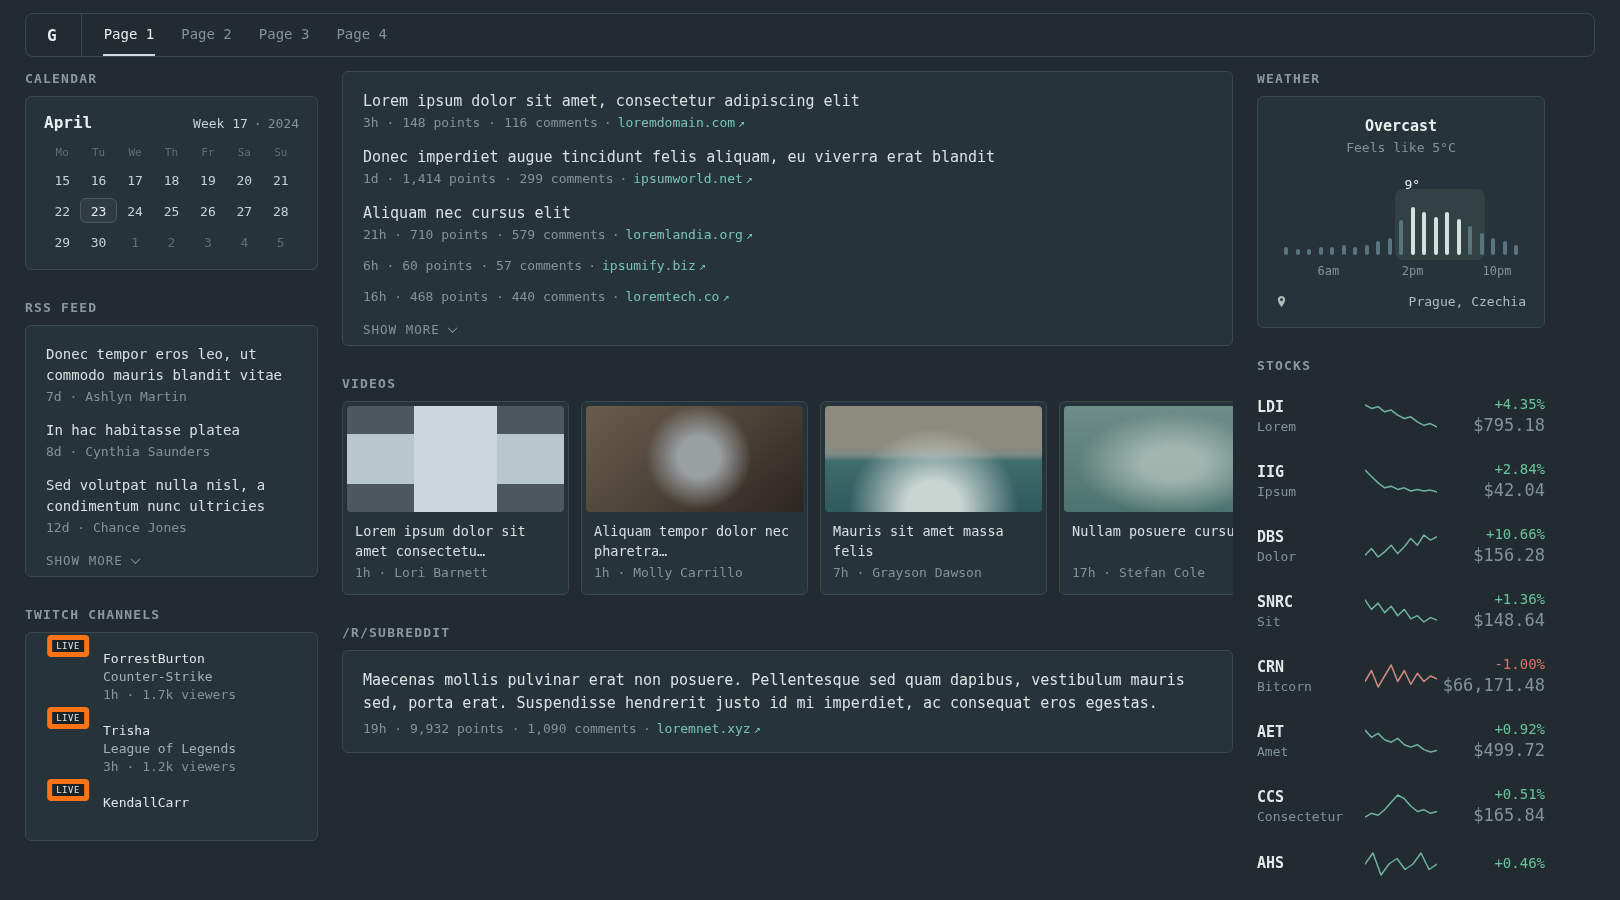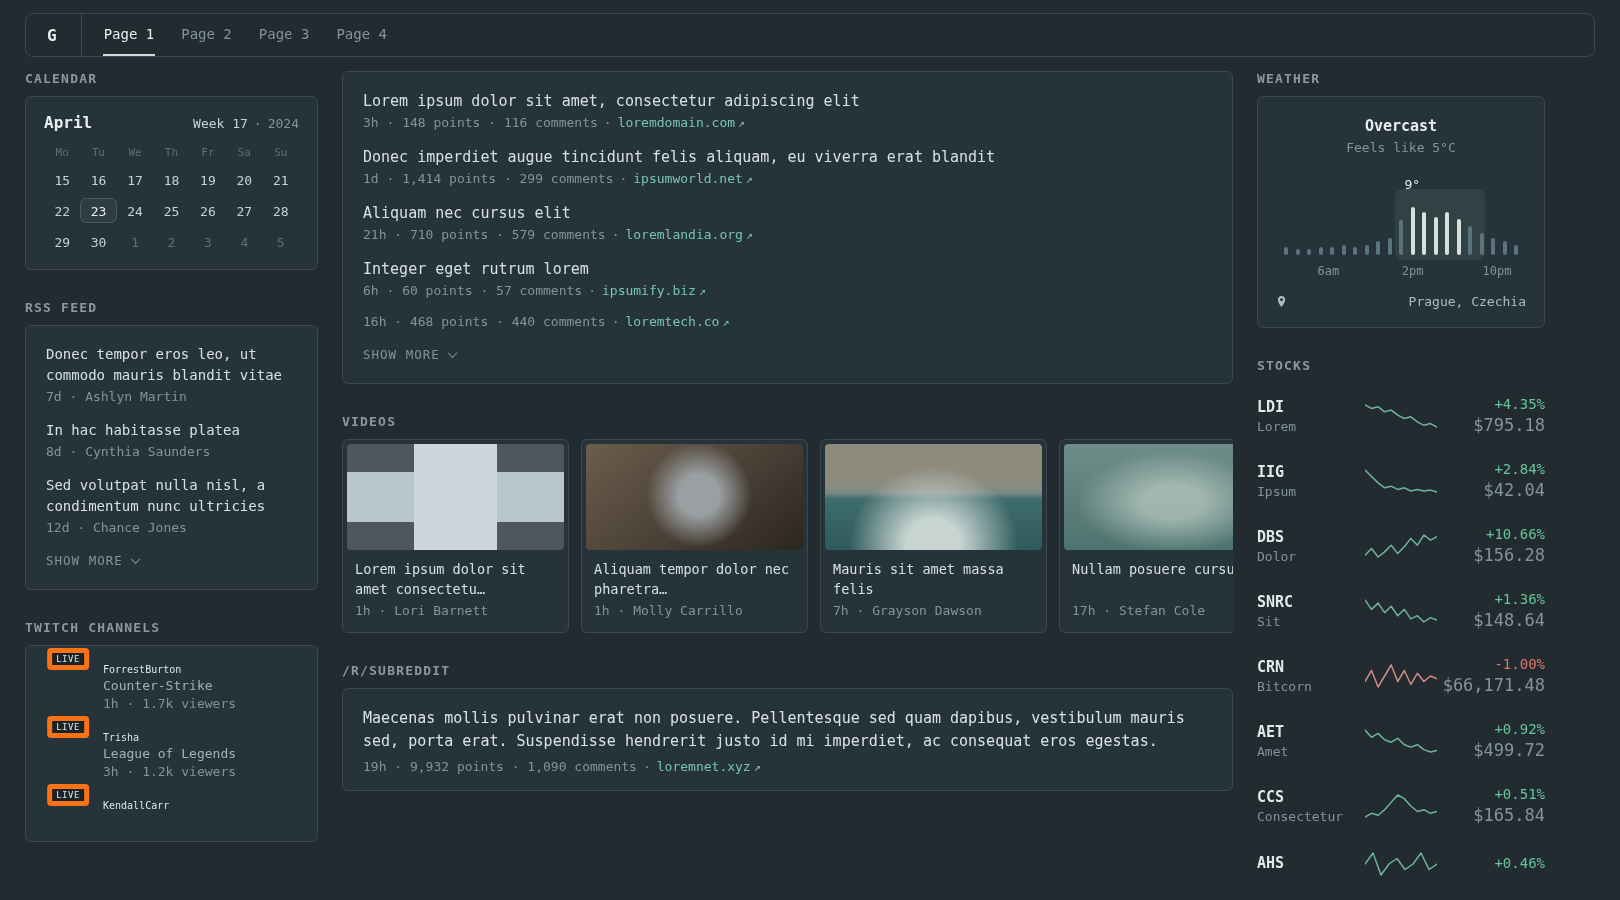--- a/index.html
+++ b/index.html
@@ -43,40 +43,40 @@
   .cal-week .dim{color:var(--muted);}
   .cal-dows,.cal-days{display:grid;grid-template-columns:repeat(7,1fr);text-align:center;}
   .cal-dows{margin-bottom:8px;}
   .cal-days{row-gap:6px;}
   .cal-dow{font-size:11px;color:var(--muted2);}
   .cal-day{font-size:13px;color:#c6d3d4;height:25px;line-height:25px;border:1px solid transparent;border-radius:6px;}
   .cal-day.today{background:#2f3c43;border-color:#4a5960;color:var(--bright);}
   .cal-day.faded{color:var(--muted2);}
 
   
-  .feed{padding:18px 20px 13px;}
+  .feed{padding:18px 20px 0;}
   .feed-item{margin-bottom:16px;}
   .feed-title{display:block;font-size:14px;line-height:21px;color:#d6e1e1;}
   .hn .feed-title{font-size:15px;line-height:22px;}
   .feed-meta{font-size:13px;color:var(--muted);margin-top:3px;display:flex;flex-wrap:wrap;gap:0 6px;align-items:center;}
   .domain{color:var(--accent);display:inline-flex;align-items:center;gap:3px;}
   .arrow{font-size:12px;line-height:1;}
   .show-more{display:inline-flex;align-items:center;font-size:12.5px;letter-spacing:1px;color:var(--muted);padding:2px 0 8px;}
   .chev{width:7px;height:7px;border-right:1.5px solid currentColor;border-bottom:1.5px solid currentColor;transform:rotate(45deg) translate(-1px,-1px);display:inline-block;margin-left:9px;}
 
   
   .twitch{padding:18px 20px 6px;}
   .tw-row{display:flex;align-items:flex-start;margin-bottom:21px;}
   .tw-ava-wrap{position:relative;width:44px;flex:none;margin-right:13px;}
   .avatar{width:42px;height:42px;border-radius:50%;}
   .avatar-1{background:radial-gradient(circle at 50% 38%,#b9c2c6 0 30%,#4a4f52 62%,#303538);}
   .avatar-2{background:radial-gradient(circle at 50% 40%,#cfd3d0 0 28%,#6b6f6a 60%,#3e4542);}
   .avatar-3{background:radial-gradient(circle at 50% 40%,#e6d3ae 0 32%,#9b8f78 60%,#6b6456);}
   .live-badge{position:absolute;left:50%;bottom:-6px;transform:translateX(-50%);font-size:9px;letter-spacing:.5px;background:#1b2327;border:5px solid #f97316;border-radius:4px;padding:1px 4px;color:#dbe5e5;}
-  .tw-name{display:block;font-size:10px;color:#dce7e7;}
+  .tw-name{display:block;font-size:13px;color:#dce7e7;}
   .tw-game{font-size:13px;color:#a3b2b6;margin-top:3px;}
   .tw-meta{font-size:13px;color:var(--muted);margin-top:3px;}
 
   
   .videos-row{display:flex;gap:12px;overflow:hidden;}
   .video-card{flex:none;width:227px;border:1px solid var(--border);background:var(--card);border-radius:6px;padding:4px 4px 0;}
   .video-thumb{height:106px;border-radius:4px;background:#55606a;}
   .thumb-cross{background-color:#4d575e;background-image:linear-gradient(to right,rgba(0,0,0,0) 31%,#ccd7db 31% 69%,rgba(0,0,0,0) 69%),linear-gradient(to top,rgba(0,0,0,0) 26%,#b8c6cd 26% 74%,rgba(0,0,0,0) 74%);}
   .thumb-camera{background-image:radial-gradient(circle at 52% 48%,#9aa0a2 0 16%,rgba(0,0,0,0) 42%),linear-gradient(140deg,#6a5d4c,#4a4036 55%,#2b2620);}
   .thumb-sea{background-image:radial-gradient(ellipse at 50% 95%,rgba(225,233,228,.85) 0 18%,rgba(0,0,0,0) 55%),linear-gradient(to bottom,#8d8b7e 0 38%,#7b8a85 46%,#3f6c6c 52%,#2f5a5e 100%);}
@@ -296,21 +296,20 @@
                 <span>21h · 710 points · 579 comments</span>
                 <span>·</span>
                 <a class="domain">
                   <span>loremlandia.org</span>
                   <span class="arrow">↗</span>
                 </a>
               </div>
             </article>
 
             <article class="feed-item">
-              <a class="feed-title">Integer eget rutrum lorem</a>
               <div class="feed-meta">
                 <span>6h · 60 points · 57 comments</span>
                 <span>·</span>
                 <a class="domain">
                   <span>ipsumify.biz</span>
                   <span class="arrow">↗</span>
                 </a>
               </div>
             </article>
 

